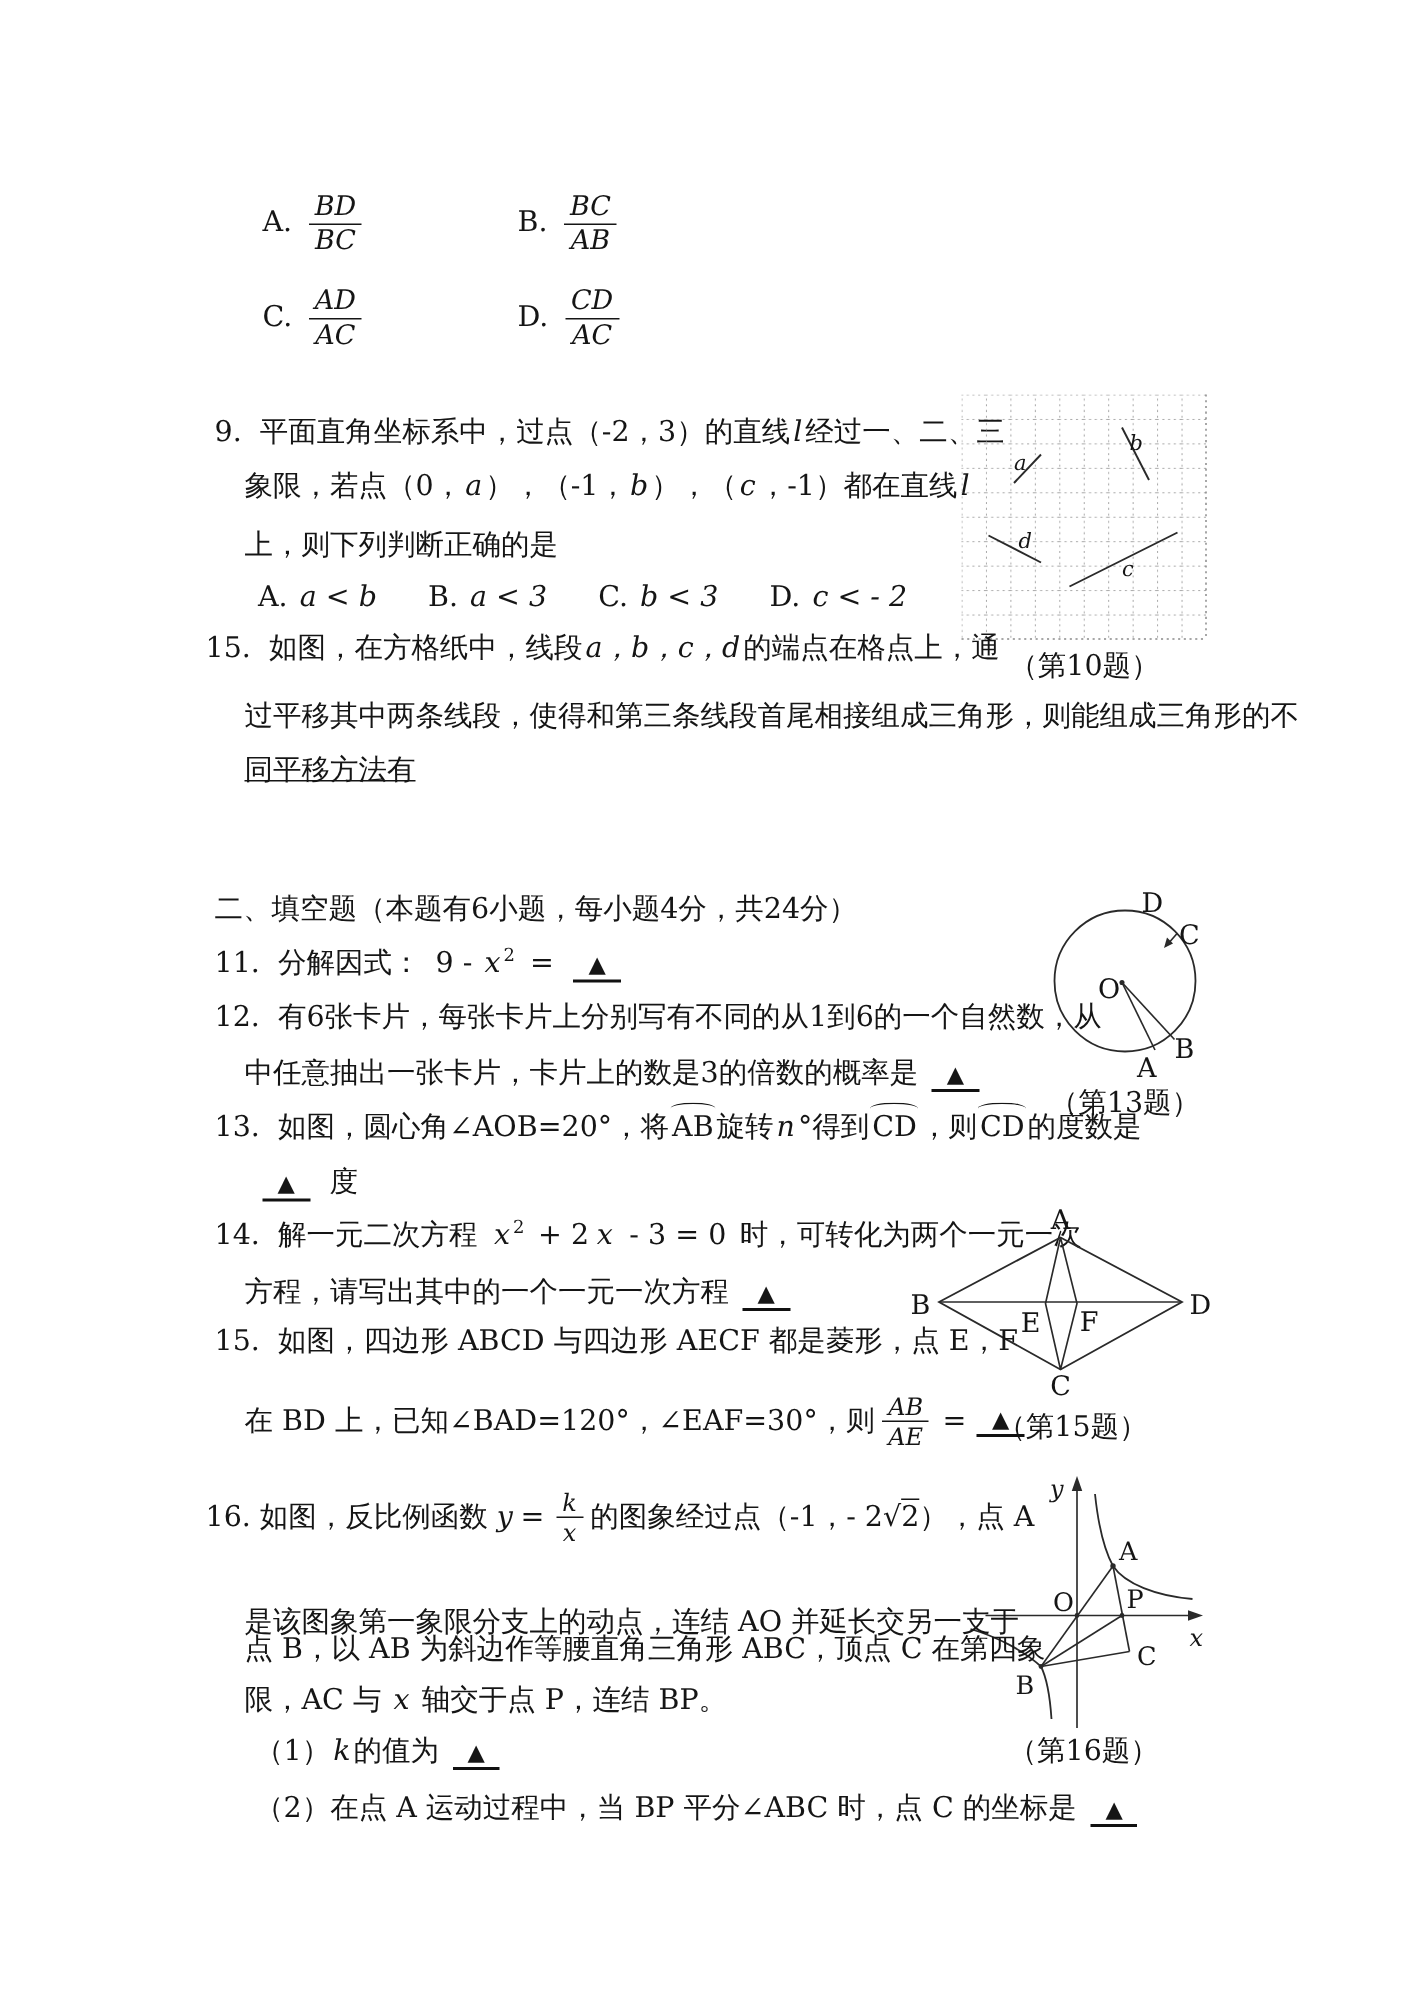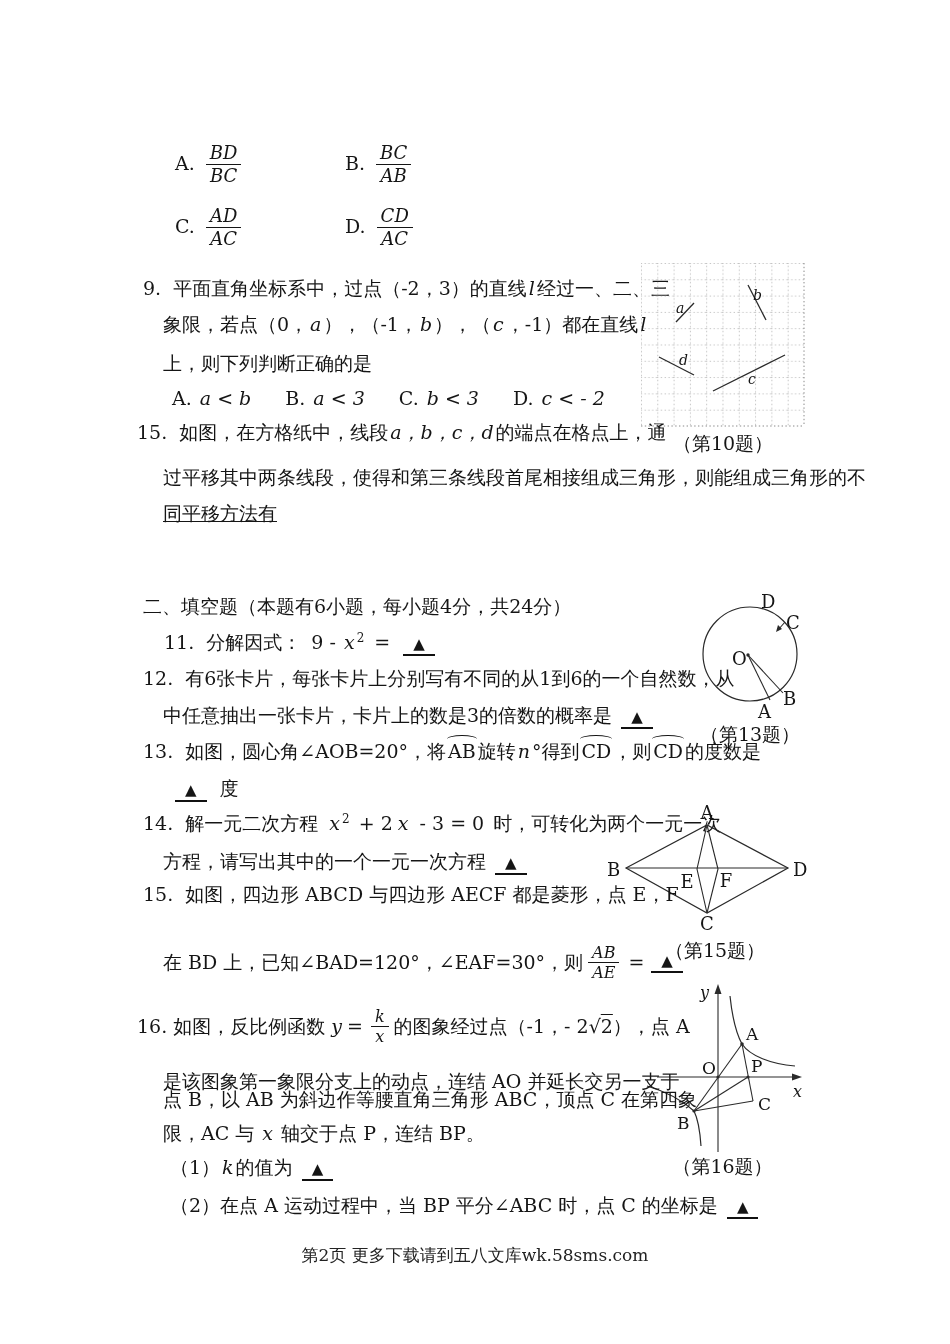--- a/index.html
+++ b/index.html
@@ -3,21 +3,21 @@
 <meta charset="utf-8">
 <style>
   html,body{margin:0;padding:0;background:#e8e8e8;}
   .page{position:relative;width:950px;height:1344px;margin:0 auto;background:#ffffff;
         font-family:"DejaVu Serif","Liberation Serif",serif;color:#151515;overflow:hidden;}
   .ln{position:absolute;white-space:nowrap;font-size:19px;line-height:1.25;}
   .fx{display:flex;align-items:center;}
   .v{font-style:italic;padding:0 2px;}
   .sp{font-size:12px;vertical-align:super;line-height:0;}
   .frac{display:inline-flex;flex-direction:column;align-items:center;font-size:16px;
-        line-height:1.2;vertical-align:middle;margin:15px 5px;font-style:italic;}
+        line-height:1.2;vertical-align:middle;margin:0 5px;font-style:italic;}
   .frac .fn{border-bottom:1.2px solid #151515;padding:0 4px;}
   .frac .fd{padding:0 4px;}
   .bigfrac{font-size:18px;}
   .blank{display:inline-block;border-bottom:2px solid #111;padding:0 10px 1px;margin:0 3px;
          font-size:15px;line-height:1.2;}
   .arc{position:relative;display:inline-block;margin:0 2px;}
   .arc::before{content:'';position:absolute;left:-1px;right:-1px;top:-5px;height:7px;
          border-top:1.6px solid #151515;border-radius:50% 50% 0 0;}
   .optgap9{margin-right:26px;}
   .optgap10{margin-right:44px;}
@@ -98,21 +98,21 @@
 
   <div class="ln" style="left:137px;top:421px;">
     <span class="lab">15.</span>
     <span>如图，在方格纸中，线段</span><span class="v">a，b，c，d</span><span>的端点在格点上，通</span>
   </div>
   <div class="ln" style="left:163px;top:466px;">过平移其中两条线段，使得和第三条线段首尾相接组成三角形，则能组成三角形的不</div>
   <div class="ln" style="left:163px;top:502px;text-decoration:underline;">同平移方法有</div>
 
   <div class="ln" style="left:143px;top:595px;text-align:right;">二、填空题（本题有6小题，每小题4分，共24分）</div>
 
-  <div class="ln" style="left:143px;top:631px;margin-left:21px;">
+  <div class="ln" style="left:143px;top:631px;">
     <span class="lab">11.</span>
     <span>分解因式：</span>
     <span style="margin-left:4px;">9 -</span>
     <span class="v">x</span><sup class="sp">2</sup>
     <span style="margin:0 4px;">=</span>
     <span class="blank">▲</span>
   </div>
 
   <div class="ln" style="left:143px;top:667px;">
     <span class="lab">12.</span>
@@ -234,15 +234,14 @@
   </div>
   <div class="ln" style="left:170px;top:1156px;">
     <span>（1）</span><span class="v">k</span><span>的值为</span>
     <span class="blank">▲</span>
   </div>
   <div class="ln" style="left:170px;top:1194px;">
     <span>（2）在点 A 运动过程中，当 BP 平分∠ABC 时，点 C 的坐标是</span>
     <span class="blank">▲</span>
   </div>
 
-  <div class="footer" style="top:1244px;">第2页 更多下载请到五八文库wk.58sms.com</div>
 
 </div>
 
 </body></html>

